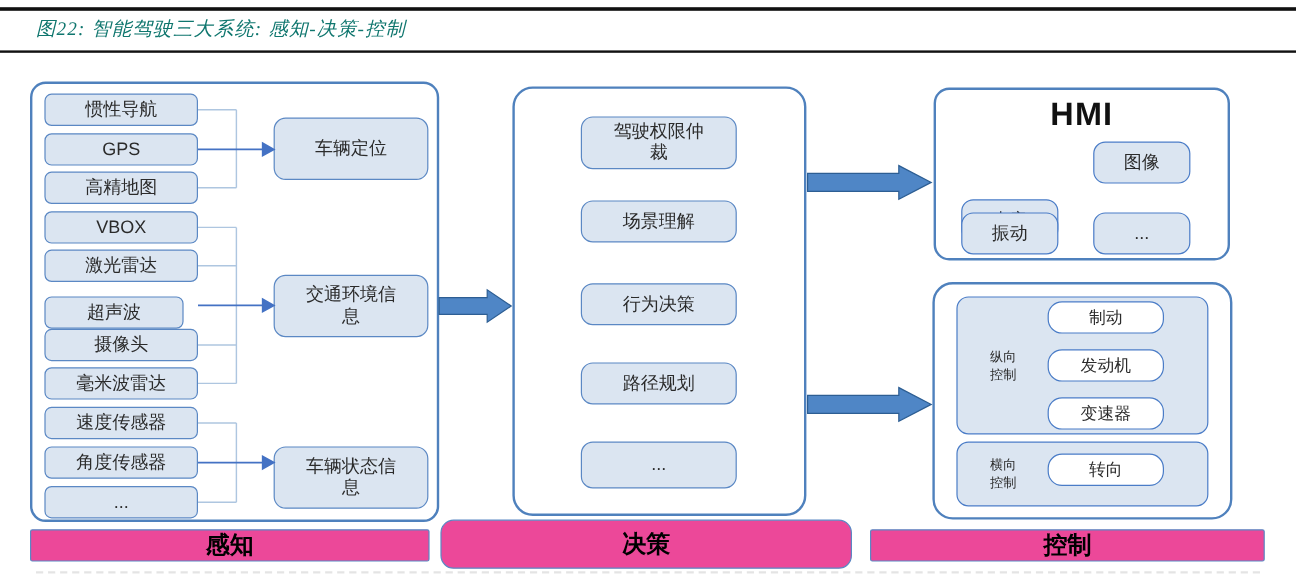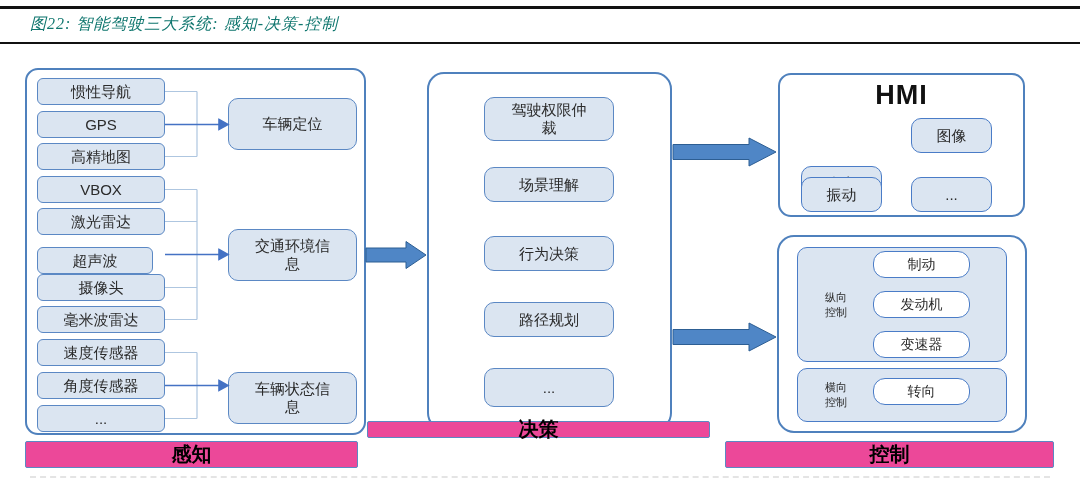--- a/index.html
+++ b/index.html
@@ -116,16 +116,16 @@
       <polygon points="219,380.5 228,385.5 219,390.5"></polygon>
   </g>
   <g fill="#4f86c6" stroke="#2d5e93" stroke-width="1">
     <polygon points="366,248 406,248 406,241.5 426,255 406,268.5 406,262 366,262"></polygon>
     <polygon points="673,144.5 749,144.5 749,138 776,152 749,166 749,159.5 673,159.5"></polygon>
     <polygon points="673,329.5 749,329.5 749,323 776,337 749,351 749,344.5 673,344.5"></polygon>
   </g>
 </svg>
 
 <div class="abs bar" style="left:25px;top:441px;width:333px;height:27px;">感知</div>
-<div class="abs bar" style="left:367px;top:421px;width:343px;height:17px;">决策</div>
+<div class="abs bar" style="left:367px;top:433px;width:343px;height:41px;border-radius:11px;">决策</div>
 <div class="abs bar" style="left:725px;top:441px;width:329px;height:27px;">控制</div>
 
 <div class="abs dashes"></div>
 
 </body></html>

